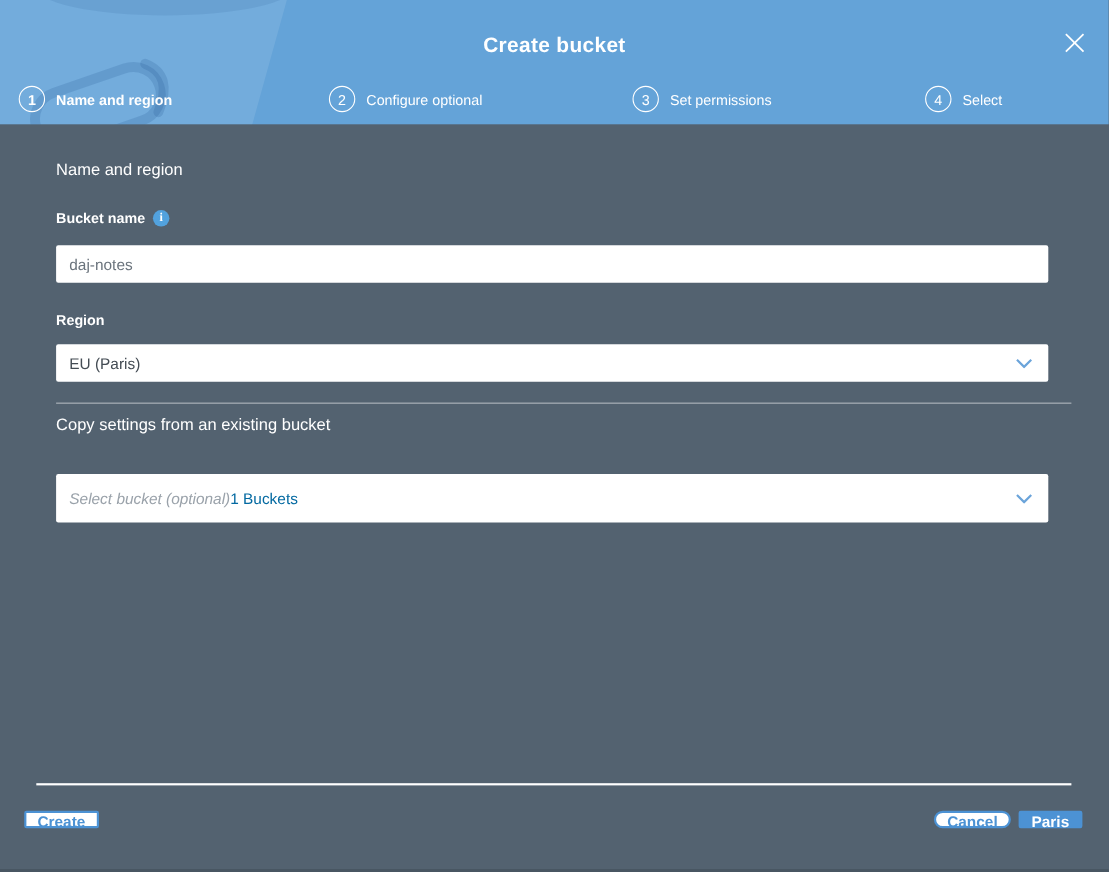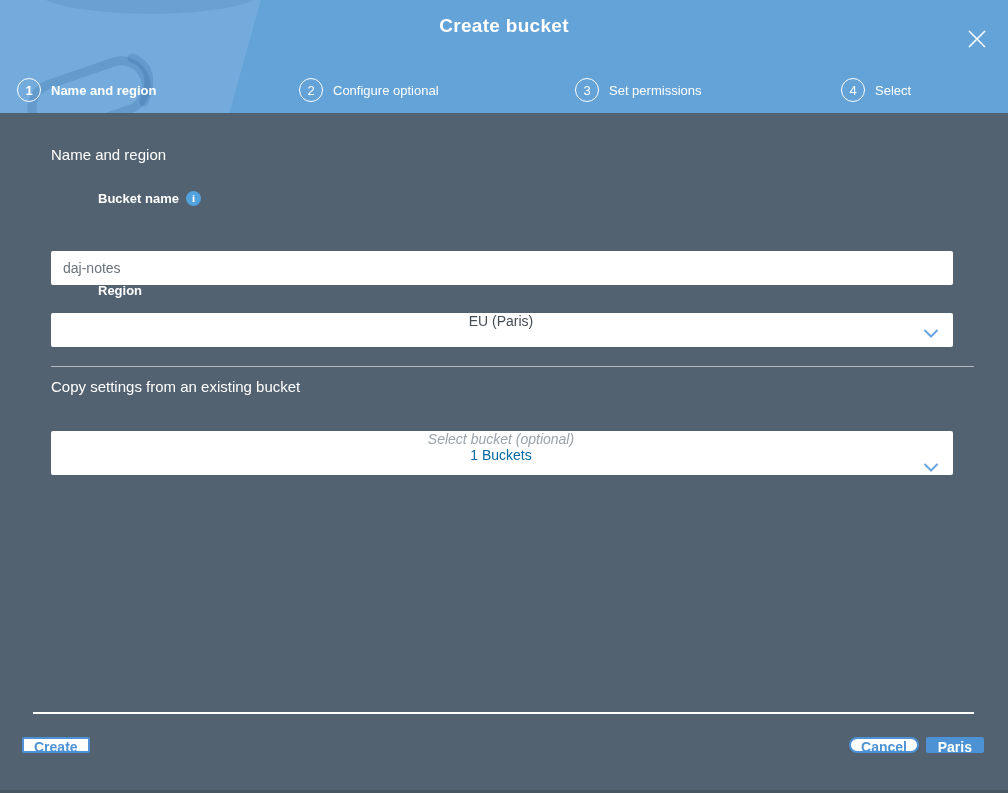--- a/index.html
+++ b/index.html
@@ -17,21 +17,21 @@
   }
   .dialog{position:absolute;inset:0;}
 
   
   .header{
     position:absolute;top:0;left:0;width:1008px;height:113px;
     background:var(--header-blue);overflow:hidden;
   }
   .watermark{position:absolute;top:0;left:0;pointer-events:none;}
   .dialog-title{
-    position:absolute;top:15px;left:0;width:100%;
+    position:absolute;top:31px;left:0;width:100%;
     text-align:center;color:#fff;font-size:19px;font-weight:bold;
     letter-spacing:.3px;
   }
   .close-btn{
     position:absolute;top:24px;right:16px;width:30px;height:30px;
     background:none;border:none;cursor:pointer;display:flex;
     align-items:center;justify-content:center;
   }
   .step{
     position:absolute;top:78px;height:24px;
@@ -50,41 +50,40 @@
   .step--1 .step-circle{font-weight:bold;}
 
   
   .section-heading{
     position:absolute;left:51px;color:#fff;font-size:15px;font-weight:normal;
   }
   .heading-name{top:146px;}
   .heading-copy{top:378px;}
   .field-label{
     position:absolute;left:51px;color:#fff;font-size:13px;font-weight:bold;
-    display:flex;align-items:center;gap:7px;margin-left:47px;
+    display:flex;align-items:center;gap:7px;
   }
   .label-bucket{top:191px;}
   .label-region{top:283px;}
   .info-icon{
     width:15px;height:15px;border-radius:50%;background:#52a2de;
     color:#fff;font-size:11px;font-weight:bold;line-height:15px;
     text-align:center;display:inline-block;cursor:pointer;
     font-family:"Liberation Serif","DejaVu Serif",serif;
   }
   .text-input{
     position:absolute;left:51px;top:223px;width:902px;height:34px;
     background:#fff;border:none;border-radius:2px;
     padding:0 12px;font-size:14px;color:#6a737c;
     font-family:"Liberation Sans","DejaVu Sans",sans-serif;
-    margin-top:28px;
   }
   .select{
     position:absolute;left:51px;width:902px;background:#fff;border-radius:2px;
     display:flex;align-items:center;cursor:pointer;
-    padding:0 14px 0 12px;font-size:14px;flex-direction:column;
+    padding:0 14px 0 12px;font-size:14px;
   }
   .select-region{top:313px;height:34px;color:#444c54;}
   .select-bucket{top:431px;height:44px;}
   .select-chevron{margin-left:auto;display:flex;align-items:center;}
   .select-placeholder{font-style:italic;color:#9aa2aa;}
   .select-count{color:#0369a1;}
 
   .mid-divider{
     position:absolute;left:51px;top:366px;width:923px;height:1px;
     background:rgba(255,255,255,.55);border:none;

